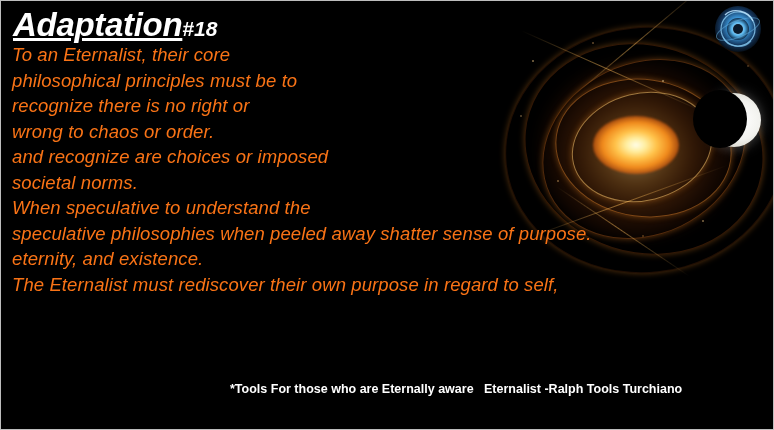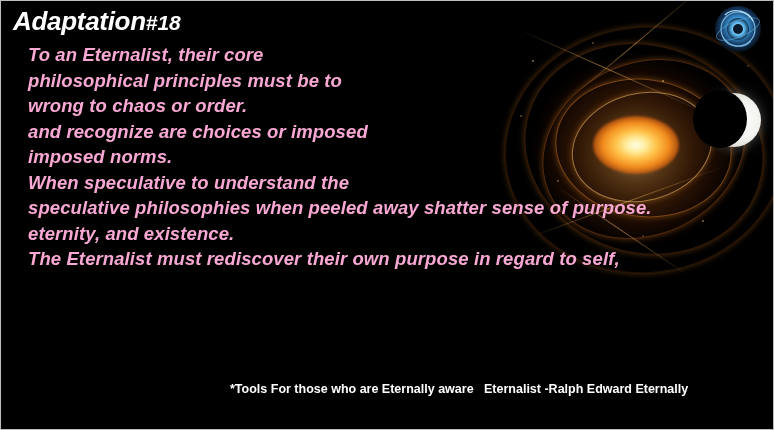--- a/index.html
+++ b/index.html
@@ -135,43 +135,43 @@
   #title {
     position: absolute;
     left: 12px;
     top: 5px;
     font-weight: bold;
     font-style: italic;
     color: #ffffff;
     white-space: nowrap;
   }
   #title .main {
-    font-size: 26px;
+    font-size: 33px;
     letter-spacing: -0.3px;
+    text-decoration: underline;
   }
   #title .num {
     font-size: 21px;
     margin-left: 0;
   }
 
   #body-text {
     position: absolute;
     left: 11px;
     top: 41px;
     width: 752px;
   }
   .line {
-    color: #f9a8d4;
-    font-weight: bold;
+    color: #f97316;
+    font-weight: normal;
     font-style: italic;
     font-size: 18.5px;
     line-height: 25.5px;
     letter-spacing: 0.1px;
     white-space: pre;
-    margin-left: 16px;
   }
 
   #credit {
     position: absolute;
     left: 229px;
     top: 381px;
     color: #ffffff;
     font-weight: bold;
     font-size: 12.5px;
     white-space: pre;
@@ -224,24 +224,25 @@
     </svg>
   </div>
 
   <div id="title">
     <span class="main">Adaptation</span><span class="num">#18</span>
   </div>
 
   <div id="body-text">
     <div class="line">To an Eternalist, their core</div>
     <div class="line">philosophical principles must be to</div>
+    <div class="line">recognize there is no right or</div>
     <div class="line">wrong to chaos or order.</div>
     <div class="line">and recognize are choices or imposed</div>
-    <div class="line">imposed norms.</div>
+    <div class="line">societal norms.</div>
     <div class="line">When speculative to understand the</div>
     <div class="line">speculative philosophies when peeled away shatter sense of purpose.</div>
     <div class="line">eternity, and existence.</div>
     <div class="line">The Eternalist must rediscover their own purpose in regard to self,</div>
   </div>
 
-  <div id="credit">*Tools For those who are Eternally aware   Eternalist -Ralph Edward Eternally</div>
+  <div id="credit">*Tools For those who are Eternally aware   Eternalist -Ralph Tools Turchiano</div>
 
 </div>
 
 </body></html>

